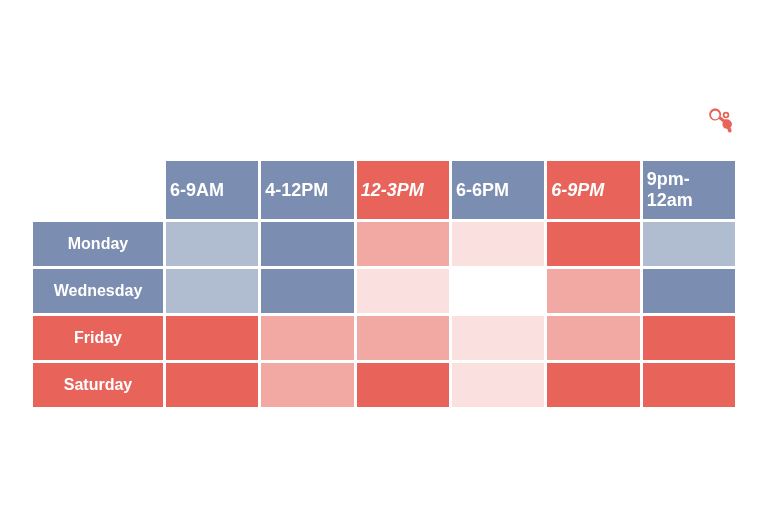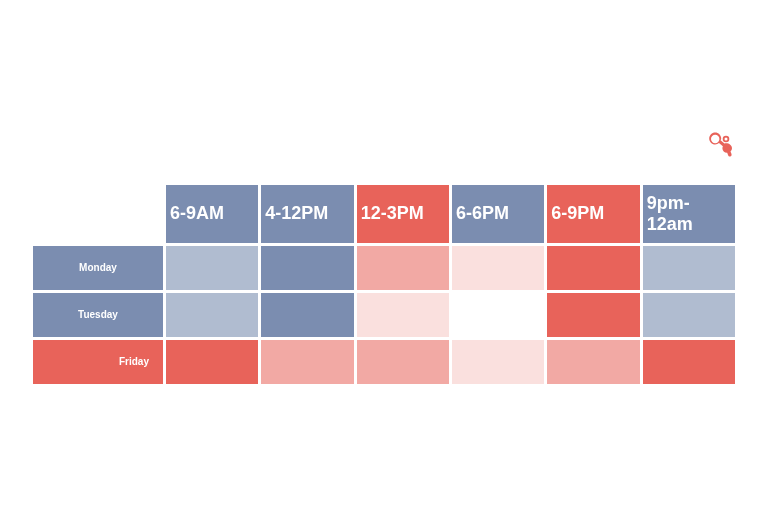--- a/index.html
+++ b/index.html
@@ -57,36 +57,36 @@
       color: #ffffff;
       font-weight: 700;
       font-size: 18px;
       text-align: left;
       padding: 8px 4px;
       min-width: 80px;
     }
 
     .col-header.highlighted {
       background: #e8635a;
+      font-style: italic;
     }
 
     .row-header {
       background: #7b8db0;
       color: #ffffff;
       font-weight: 700;
-      font-size: 10px;
+      font-size: 16px;
       padding: 10px 14px;
       width: 130px;
       white-space: nowrap;
       margin-left: 40px;
     }
 
     .row-header.highlighted {
       background: #e8635a;
-      text-align: right;
     }
 
     .cell {
       height: 44px;
     }
 
     
     .c-none    { background: #ffffff; }
     .c-light-blue { background: #b0bcd0; }
     .c-blue    { background: #7b8db0; }
@@ -132,33 +132,42 @@
       <tr>
             <th class="row-header">Monday</th>
             <td class="cell c-light-blue"></td>
             <td class="cell c-blue"></td>
             <td class="cell c-light-red"></td>
             <td class="cell c-pale"></td>
             <td class="cell c-red"></td>
             <td class="cell c-light-blue"></td>
           </tr>
           <tr>
-            <th class="row-header">Tuesday</th>
+            <th class="row-header">Wednesday</th>
             <td class="cell c-light-blue"></td>
             <td class="cell c-blue"></td>
             <td class="cell c-pale"></td>
             <td class="cell c-none"></td>
-            <td class="cell c-red"></td>
-            <td class="cell c-light-blue"></td>
+            <td class="cell c-light-red"></td>
+            <td class="cell c-blue"></td>
           </tr>
           <tr>
             <th class="row-header highlighted">Friday</th>
             <td class="cell c-red"></td>
             <td class="cell c-light-red"></td>
             <td class="cell c-light-red"></td>
             <td class="cell c-pale"></td>
             <td class="cell c-light-red"></td>
             <td class="cell c-red"></td>
           </tr>
+          <tr>
+            <th class="row-header highlighted">Saturday</th>
+            <td class="cell c-red"></td>
+            <td class="cell c-light-red"></td>
+            <td class="cell c-red"></td>
+            <td class="cell c-pale"></td>
+            <td class="cell c-red"></td>
+            <td class="cell c-red"></td>
+          </tr>
         </tbody>
     </table>
   </div>
 </div>
 
 </body></html>

